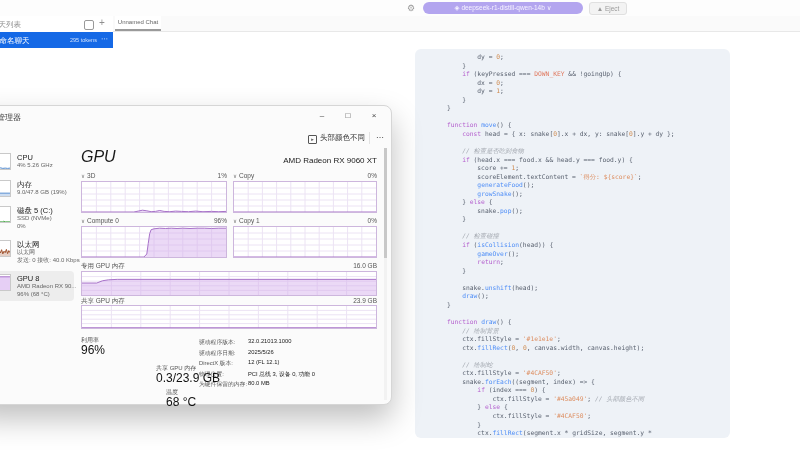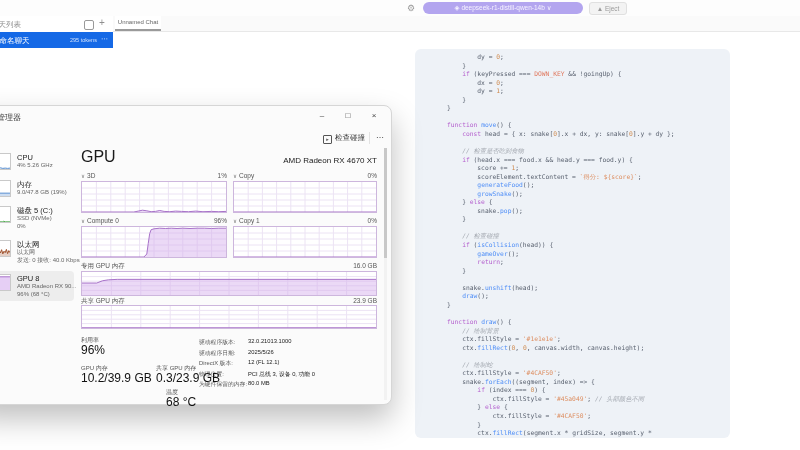--- a/index.html
+++ b/index.html
@@ -55,21 +55,21 @@
   .tm-nav{position:absolute;left:0;top:44px;width:104px;}
   .tm-nav-item{position:relative;padding:3px 4px 3px 44px;margin:0 3px 4px 0;}
   .tm-nav-item.selected{background:#ededed;border-radius:4px;}
   .mini{position:absolute;left:12px;top:3px;width:26px;height:17px;background:#fff;border:1px solid #c9c9c9;box-sizing:border-box;}
   .mini svg{width:100%;height:100%;display:block;}
   .nav-title{font-size:7.5px;color:#1a1a1a;line-height:9px;white-space:nowrap;}
   .nav-line{font-size:6px;color:#666;line-height:7.5px;white-space:nowrap;}
 
   
   .tm-panel{position:absolute;left:108px;top:42px;width:306px;height:256px;}
-  .gpu-heading{position:absolute;left:0;top:0;font-size:16px;font-weight:400;color:#1a1a1a;}
+  .gpu-heading{position:absolute;left:0;top:0;font-size:16px;font-weight:400;color:#1a1a1a;font-style:italic;}
   .gpu-device{position:absolute;right:10px;top:8px;font-size:8px;color:#1a1a1a;white-space:nowrap;}
   .chart-grid{position:absolute;left:0;top:24px;width:296px;display:grid;grid-template-columns:146px 144px;column-gap:6px;row-gap:4px;}
   .cg-cell{position:relative;}
   .cg-labels{position:relative;height:9px;font-size:6.5px;color:#555;}
   .cg-label{position:absolute;left:0;top:0;white-space:nowrap;}
   .cg-pct{position:absolute;right:0;top:0;}
   .chev{color:#777;font-size:5.5px;margin-right:2px;}
   .cg-box{height:32px;border:1px solid #cdb6dd;background:#fff;box-sizing:border-box;}
   .cg-box svg,.mem-box svg{width:100%;height:100%;display:block;}
   .mem-label-row{position:absolute;left:0;width:296px;font-size:6.5px;color:#555;}
@@ -167,21 +167,21 @@
   </div>
 
   <div class="taskmgr">
     <div class="tm-title">任务管理器</div>
     <div class="tm-btns">
       <div class="tm-btn">–</div>
       <div class="tm-btn">□</div>
       <div class="tm-btn">×</div>
     </div>
     <div class="tm-runtask">
-      <span class="rt-icon">▸</span><span>检查碰撞</span>
+      <span class="rt-icon">▸</span><span>头部颜色不同</span>
     </div>
     <div class="tm-sep"></div>
     <div class="tm-more">⋯</div>
 
     <div class="tm-nav">
         <div class="tm-nav-item">
           <div class="mini">
             <svg viewBox="0 0 100 100" preserveAspectRatio="none">
               <path d="M0,100 L0,95 L10,93 L20,96 L30,91 L40,95 L50,96 L60,92 L70,96 L80,94 L90,96 L100,94 L100,100 Z" fill="rgba(90,143,208,0.18)" stroke="none"></path>
               <polyline points="0,95 10,93 20,96 30,91 40,95 50,96 60,92 70,96 80,94 90,96 100,94" fill="none" stroke="#5a8fd0" stroke-width="1" vector-effect="non-scaling-stroke"></polyline>
@@ -230,21 +230,21 @@
             </svg>
           </div>
           <div class="nav-title">GPU 8</div>
           <div class="nav-line">AMD Radeon RX 90...</div>
           <div class="nav-line">96% (68 °C)</div>
         </div>
       </div>
 
     <div class="tm-panel">
       <div class="gpu-heading">GPU</div>
-      <div class="gpu-device">AMD Radeon RX 4670 XT</div>
+      <div class="gpu-device">AMD Radeon RX 9060 XT</div>
       <div class="chart-grid">
           <div class="cg-cell">
             <div class="cg-labels">
               <span class="cg-label"><span class="chev">∨</span>3D</span>
               <span class="cg-pct">1%</span>
             </div>
             <div class="cg-box">
               <svg viewBox="0 0 100 100" preserveAspectRatio="none">
                 <line x1="10" y1="0" x2="10" y2="100" stroke="#ece3f4" stroke-width="1" vector-effect="non-scaling-stroke"></line>
                 <line x1="20" y1="0" x2="20" y2="100" stroke="#ece3f4" stroke-width="1" vector-effect="non-scaling-stroke"></line>
@@ -399,24 +399,20 @@
             <line x1="0" y1="60" x2="100" y2="60" stroke="#ece3f4" stroke-width="1" vector-effect="non-scaling-stroke"></line>
             <line x1="0" y1="80" x2="100" y2="80" stroke="#ece3f4" stroke-width="1" vector-effect="non-scaling-stroke"></line>
             <path d="M0,100 L0,99 L100,99 L100,100 Z" fill="rgba(210,170,235,0.45)" stroke="none"></path>
             <polyline points="0,99 100,99" fill="none" stroke="#a873c9" stroke-width="1" vector-effect="non-scaling-stroke"></polyline>
           </svg>
         </div>
         <div class="st st-0">
           <span class="lbl">利用率</span>
           <span class="val">96%</span>
         </div>
-        <div class="st st-2">
-          <span class="lbl">GPU 内存</span>
-          <span class="val">10.2/39.9 GB</span>
-        </div>
         <div class="st st-3">
           <span class="lbl">共享 GPU 内存</span>
           <span class="val">0.3/23.9 GB</span>
         </div>
         <div class="st st-4">
           <span class="lbl">温度</span>
           <span class="val">68 °C</span>
         </div>
       </div>
 

